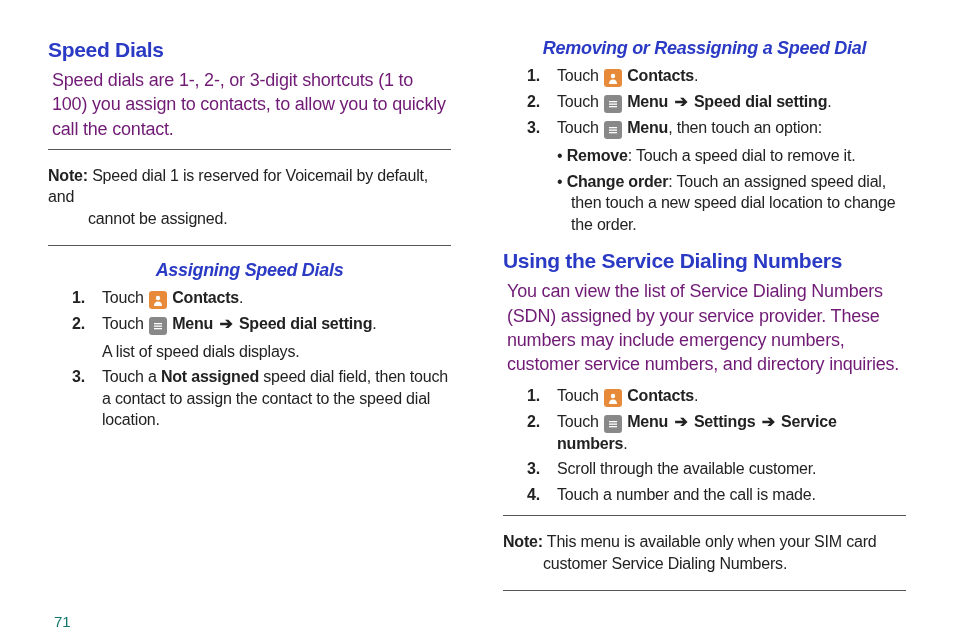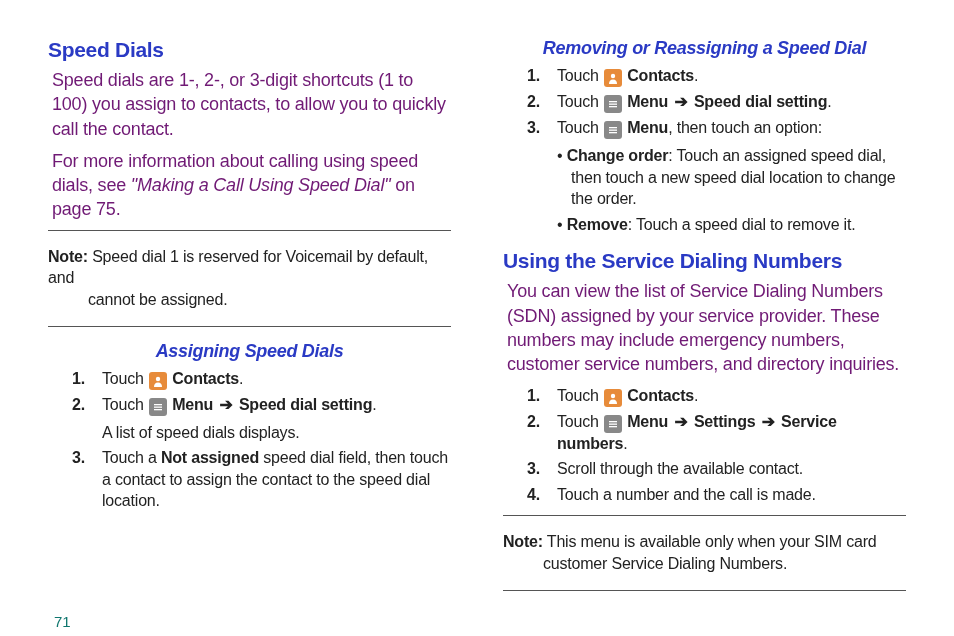--- a/index.html
+++ b/index.html
@@ -129,23 +129,20 @@
     }
   </style>
 </head>
 <body>
 
 <div class="columns">
 
   <div class="col">
     <div class="h1">Speed Dials</div>
     <p class="para">Speed dials are 1-, 2-, or 3-digit shortcuts (1 to 100) you assign to contacts, to allow you to quickly call the contact.</p>
-    <p class="para">
-      <span>For more information about calling using speed dials, see </span><span class="i">"Making a Call Using Speed Dial"</span><span> on page 75.</span>
-    </p>
 
     <div class="note-wrap">
       <p class="note">
         <span class="b">Note:</span><span> Speed dial 1 is reserved for Voicemail by default, and </span><span class="note-indent">cannot be assigned.</span>
       </p>
     </div>
 
     <div class="h2">Assigning Speed Dials</div>
     <ol class="steps">
       <li>
@@ -200,22 +197,22 @@
       <li>
         <span class="num">3.</span>
         <span>Touch </span><span class="icon menu">
             <svg width="12" height="12" viewBox="0 0 12 12">
               <rect x="2" y="3" width="8" height="1.3" fill="#fff"></rect>
               <rect x="2" y="5.5" width="8" height="1.3" fill="#fff"></rect>
               <rect x="2" y="8" width="8" height="1.3" fill="#fff"></rect>
             </svg>
           </span><span class="b"> Menu</span><span>, then touch an option:</span>
         <ul class="bullets">
+          <li>• <span class="b">Remove</span><span>: Touch a speed dial to remove it.</span></li>
           <li>• <span class="b">Change order</span><span>: Touch an assigned speed dial, then touch a new speed dial location to change the order.</span></li>
-          <li>• <span class="b">Remove</span><span>: Touch a speed dial to remove it.</span></li>
         </ul>
       </li>
     </ol>
 
     <div class="h1" style="margin-top:14px">Using the Service Dialing Numbers</div>
     <p class="para">You can view the list of Service Dialing Numbers (SDN) assigned by your service provider. These numbers may include emergency numbers, customer service numbers, and directory inquiries.</p>
 
     <ol class="steps">
       <li>
         <span class="num">1.</span>
@@ -231,21 +228,21 @@
         <span>Touch </span><span class="icon menu">
             <svg width="12" height="12" viewBox="0 0 12 12">
               <rect x="2" y="3" width="8" height="1.3" fill="#fff"></rect>
               <rect x="2" y="5.5" width="8" height="1.3" fill="#fff"></rect>
               <rect x="2" y="8" width="8" height="1.3" fill="#fff"></rect>
             </svg>
           </span><span class="b"> Menu </span><span class="arrow">➔</span><span class="b"> Settings </span><span class="arrow">➔</span><span class="b"> Service numbers</span><span>.</span>
       </li>
       <li>
         <span class="num">3.</span>
-        <span>Scroll through the available contact.</span>
+        <span>Scroll through the available customer.</span>
       </li>
       <li>
         <span class="num">4.</span>
         <span>Touch a number and the call is made.</span>
       </li>
     </ol>
 
     <div class="note-wrap" style="margin-top:10px">
       <p class="note">
         <span class="b">Note:</span><span> This menu is available only when your SIM card </span><span class="note-indent">customer Service Dialing Numbers.</span>

